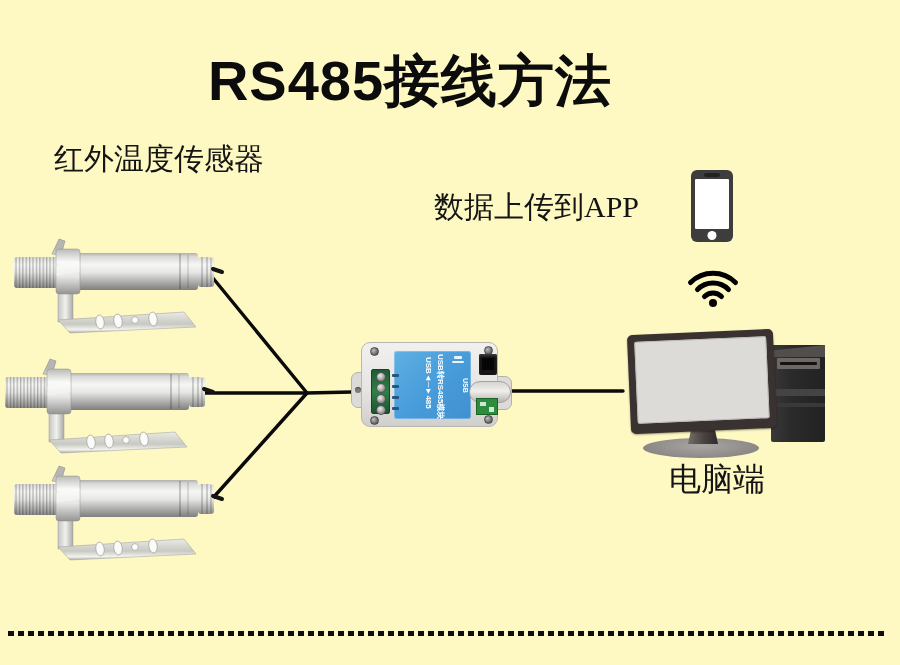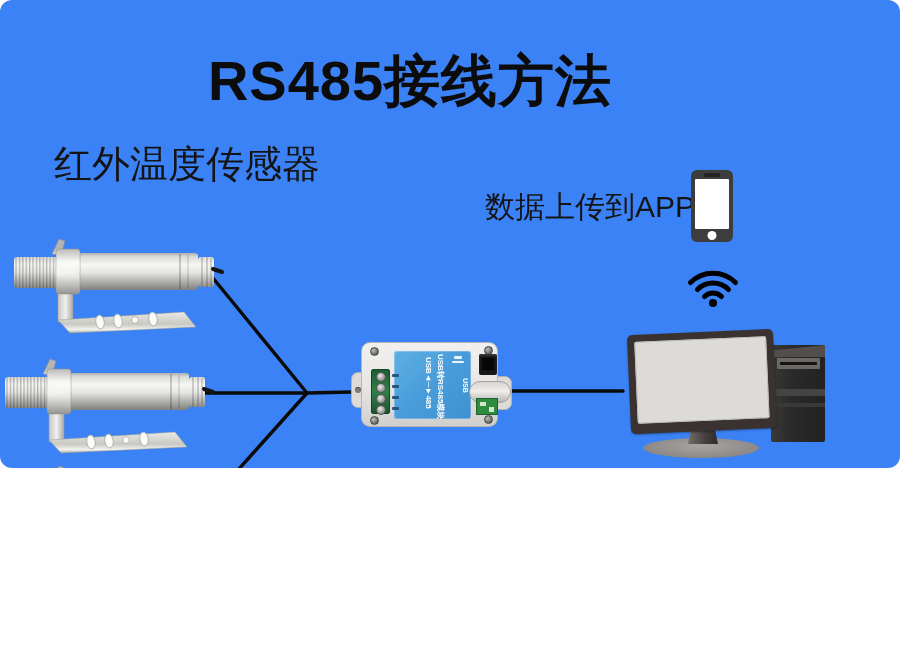--- a/index.html
+++ b/index.html
@@ -1,26 +1,26 @@
 <!DOCTYPE html>
 <html><head>
 <meta charset="utf-8">
 <style>
   html,body{margin:0;padding:0;background:#ffffff;}
   #canvas{
-    position:relative;width:900px;height:468px;background:#3b82f6;overflow:hidden;
-    font-family:"Liberation Sans","DejaVu Sans",sans-serif;color:#111;border-radius:12px;
+    position:relative;width:900px;height:665px;background:#fef9c3;overflow:hidden;
+    font-family:"Liberation Sans","DejaVu Sans",sans-serif;color:#111;
   }
   .abs{position:absolute;}
 
   
   .title{left:0;top:44px;width:820px;text-align:center;font-size:56px;font-weight:700;letter-spacing:1px;color:#0c0c0c;}
   .lbl{color:#141414;white-space:nowrap;}
-  .lbl-sensors{left:54px;top:139px;font-size:38px;font-weight:500;}
-  .lbl-app{left:485px;top:187px;font-size:30px;font-weight:500;}
+  .lbl-sensors{left:54px;top:139px;font-size:30px;font-weight:500;}
+  .lbl-app{left:434px;top:187px;font-size:30px;font-weight:500;font-family:Liberation Serif, serif;}
   .lbl-converter{left:342px;top:437px;font-size:31px;font-weight:500;}
   .lbl-computer{left:669px;top:458px;font-size:32px;font-weight:500;}
 
   
   #wires{left:0;top:0;}
 
   
   .phone{left:691px;top:170px;width:42px;height:72px;background:#3d3d3d;border-radius:6px;}
   .phone-speaker{left:50%;top:3px;transform:translateX(-50%);width:16px;height:4px;background:#222;border-radius:2px;}
   .phone-screen{left:4px;top:9px;right:4px;bottom:13px;background:#ffffff;border-radius:1px;}
@@ -85,20 +85,21 @@
 </style>
 </head>
 <body>
 
 <div id="canvas">
 
   <div class="abs title">RS485接线方法</div>
 
   <div class="abs lbl lbl-sensors">红外温度传感器</div>
   <div class="abs lbl lbl-app">数据上传到APP</div>
+  <div class="abs lbl lbl-computer">电脑端</div>
 
   <svg id="wires" class="abs" width="900" height="665" viewBox="0 0 900 665">
     <g stroke="#0a0a0a" stroke-width="3.4" stroke-linecap="round" fill="none">
       <line x1="208" y1="272" x2="307" y2="393"></line>
       <line x1="190" y1="393" x2="307" y2="393"></line>
       <line x1="212" y1="499" x2="307" y2="393"></line>
       <line x1="307" y1="393" x2="352" y2="392"></line>
       <line x1="507" y1="391" x2="623" y2="391"></line>
     </g>
   </svg>

